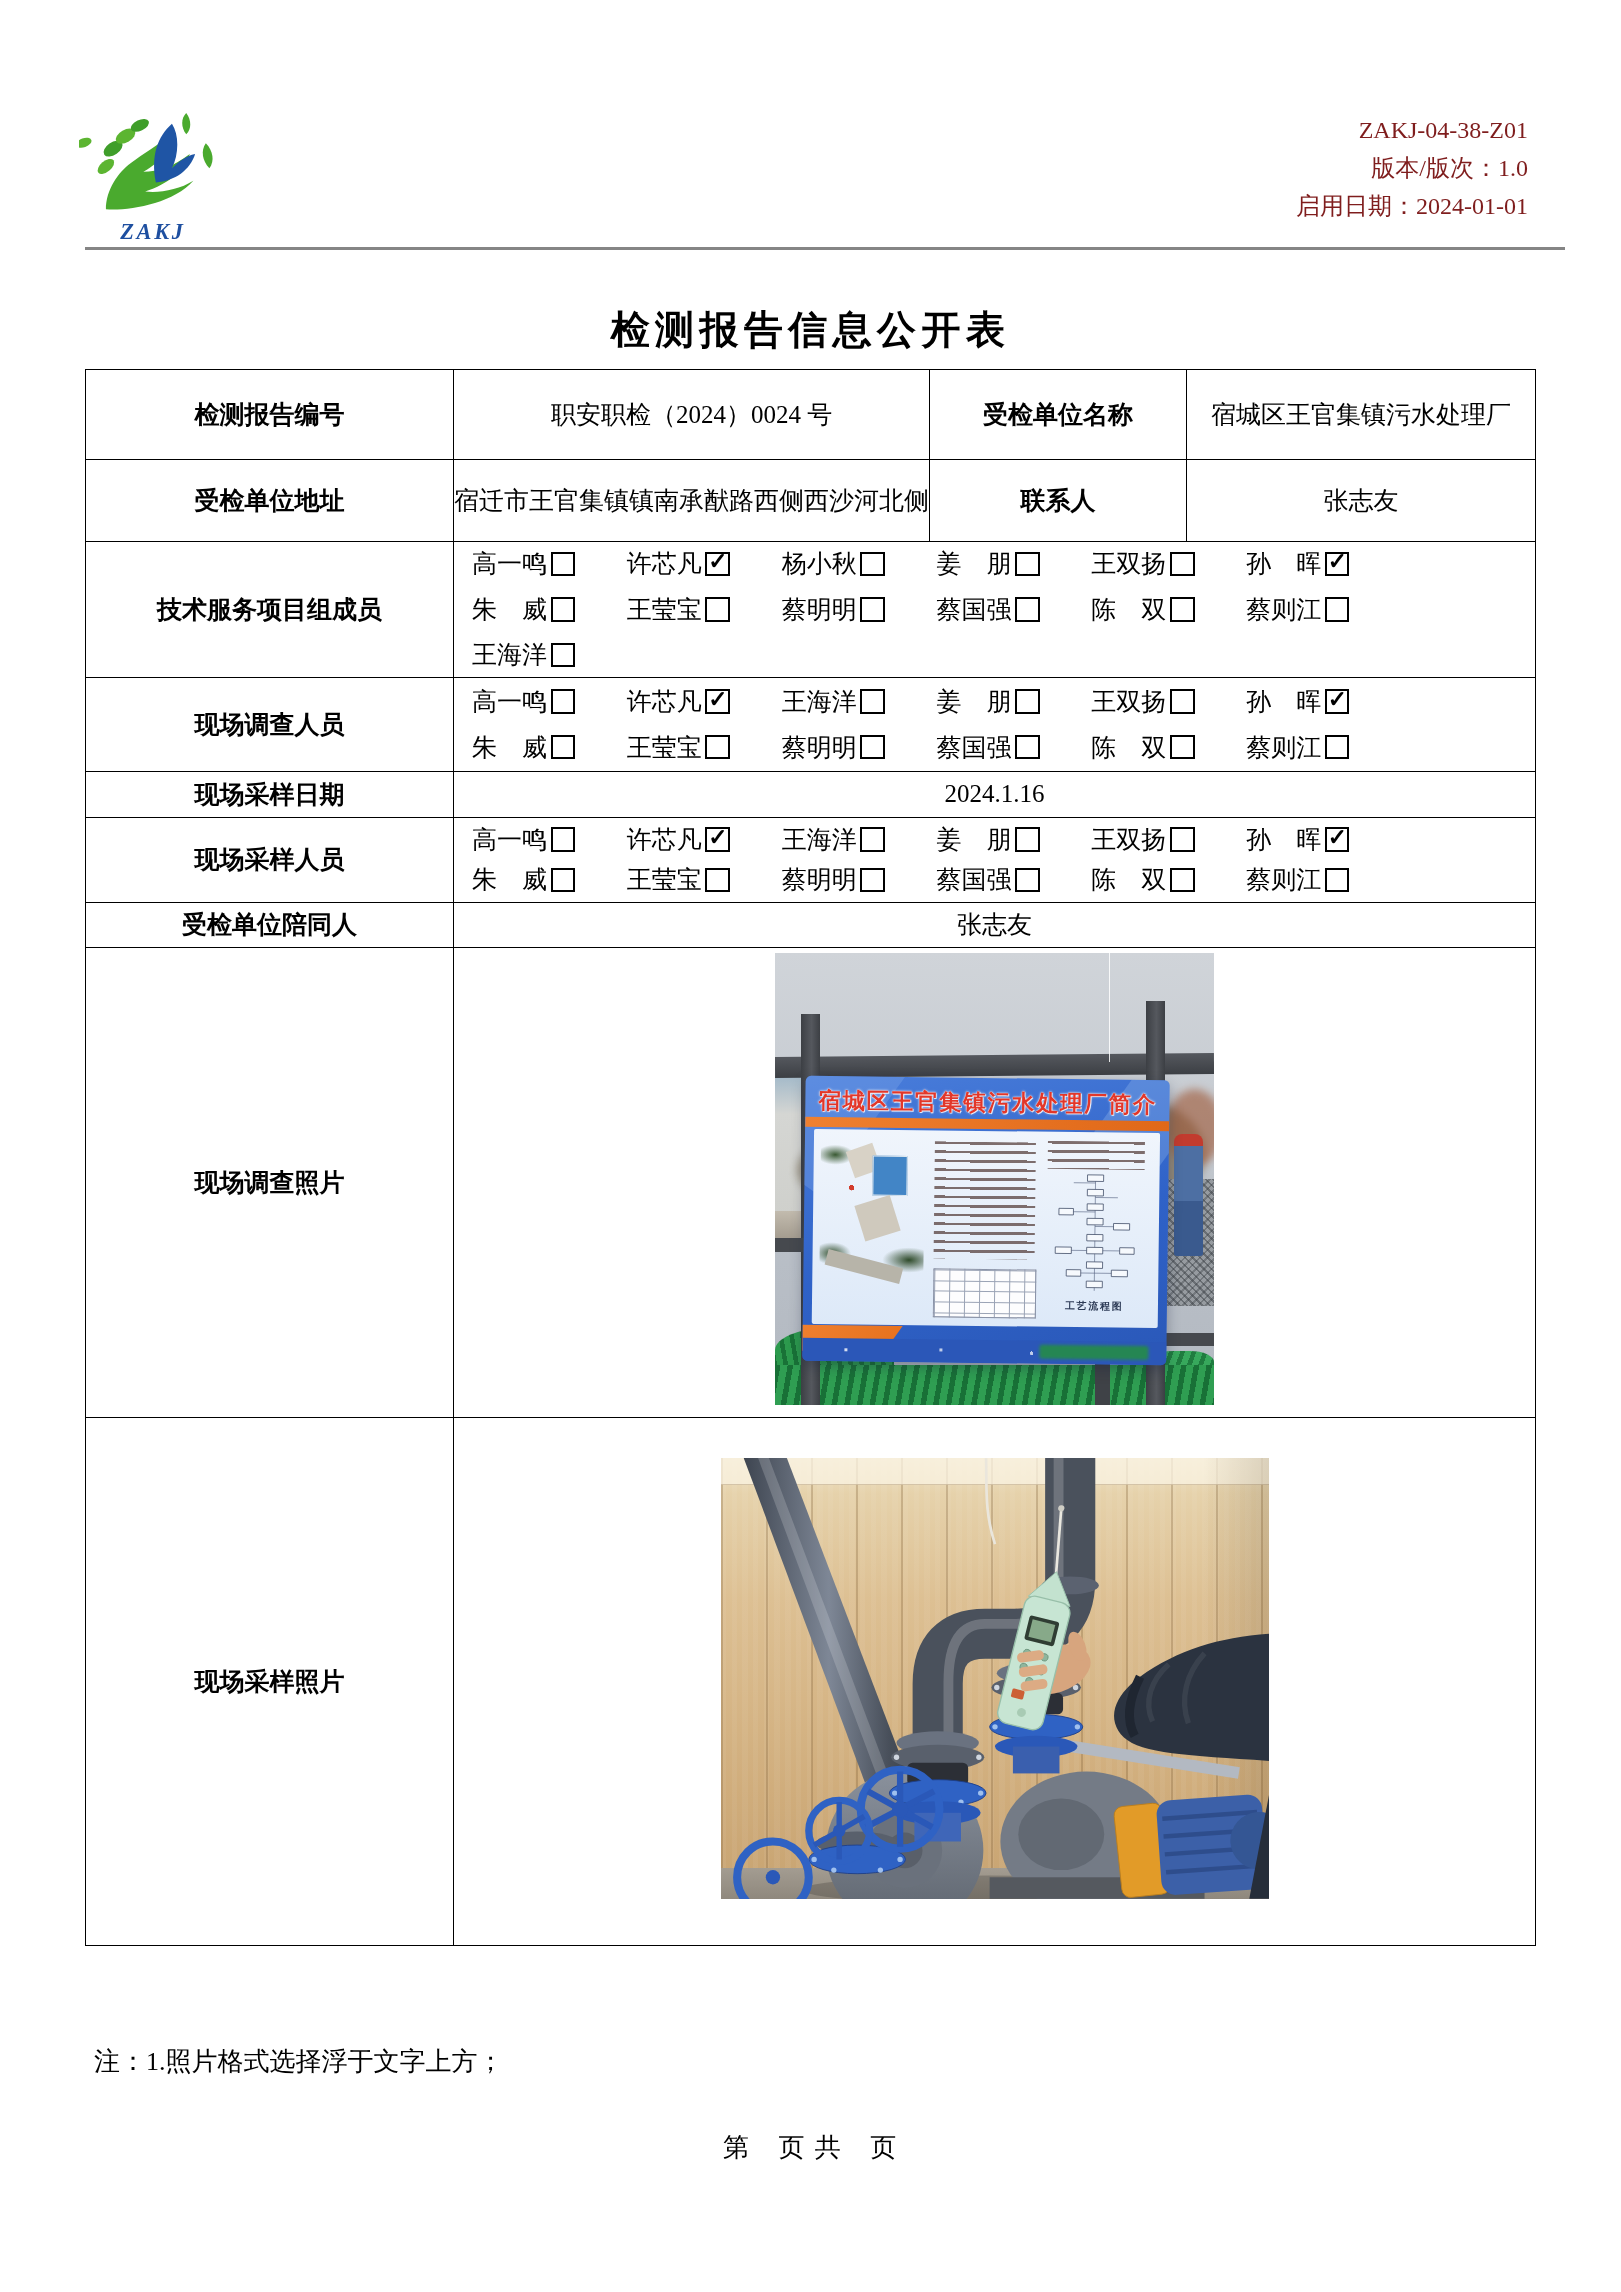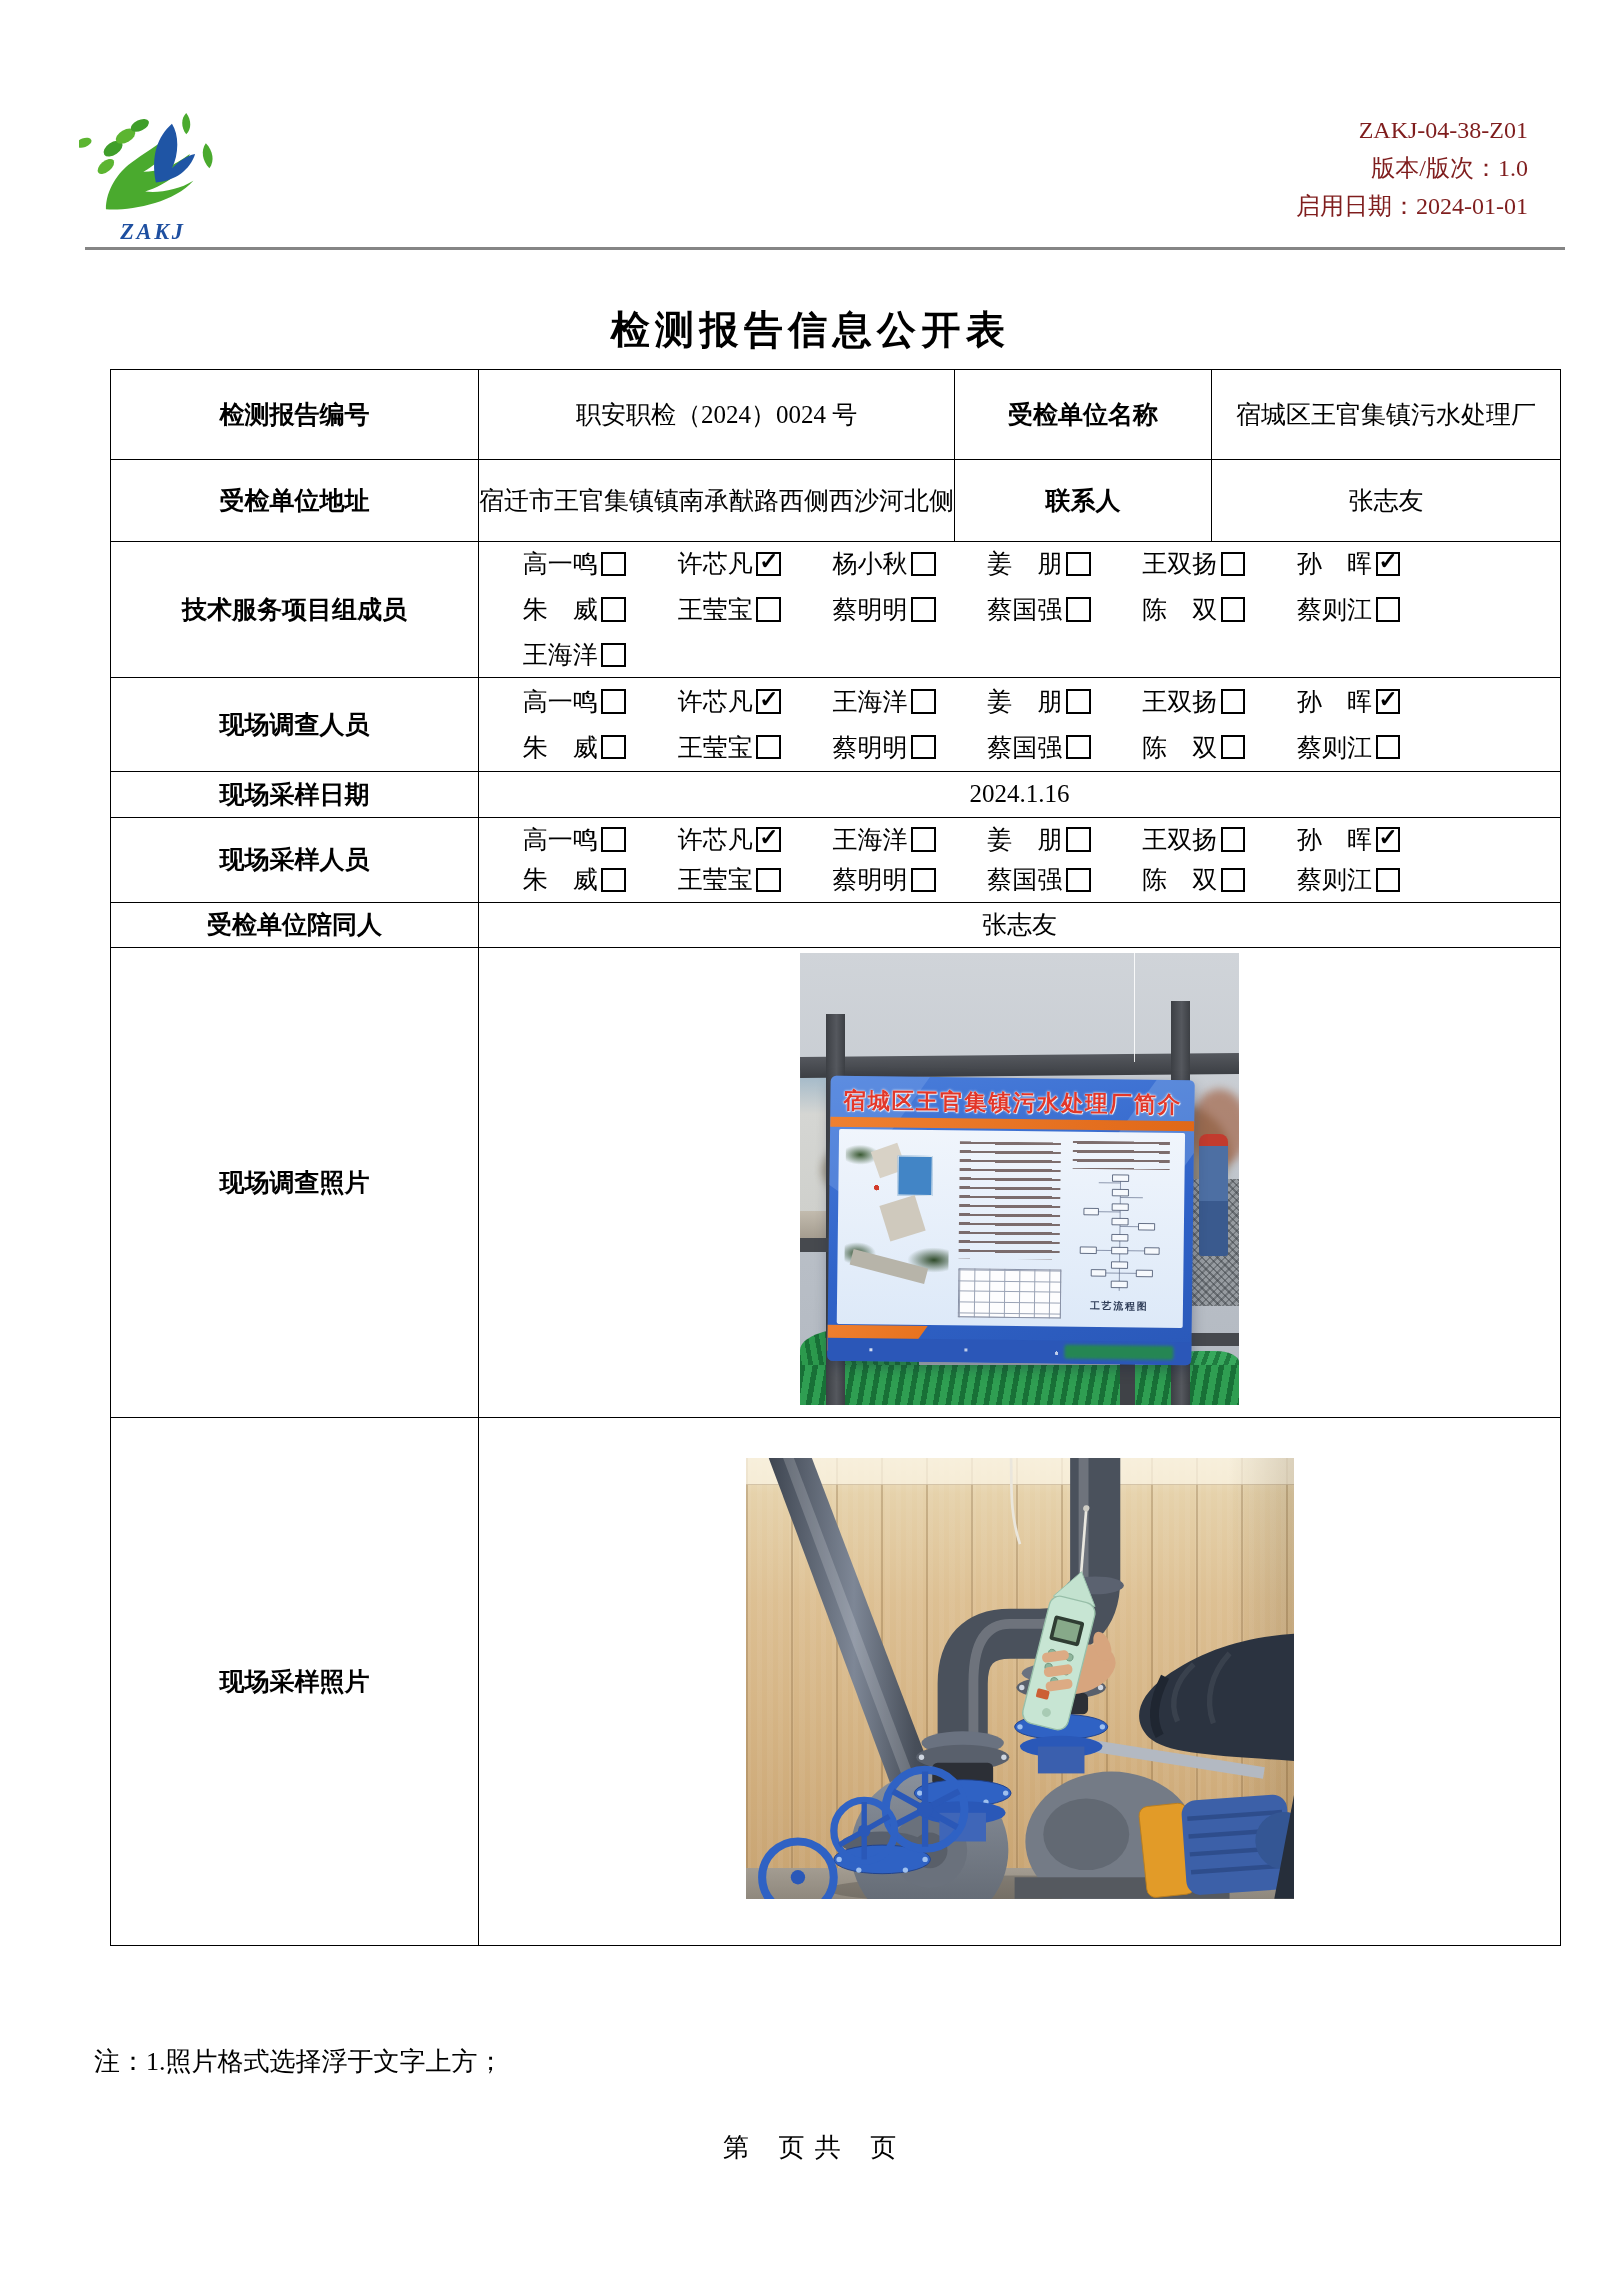--- a/index.html
+++ b/index.html
@@ -11,26 +11,26 @@
   .logo-svg{position:absolute;left:0;top:0;}
   .logo-text{position:absolute;left:16px;top:115px;width:116px;text-align:center;font-style:italic;font-weight:bold;font-size:22.4px;letter-spacing:2.7px;color:#1e4fa0;}
   .company{position:absolute;left:226px;top:176px;font-size:34px;letter-spacing:0.9px;color:#111;}
   .hdr-right{position:absolute;right:93px;top:111px;text-align:right;font-size:24px;line-height:38px;color:#7f1d1d;}
   .hdr-rule{position:absolute;left:85px;top:247px;width:1480px;height:2.7px;background:#858585;}
 
   
   .doc-title{position:absolute;left:0;right:0;top:303px;text-align:center;font-size:39px;font-weight:bold;letter-spacing:5.4px;}
 
   
-  table.main{position:absolute;left:85px;top:369px;width:1451px;border-collapse:collapse;table-layout:fixed;margin-left:25px;}
+  table.main{position:absolute;left:85px;top:369px;width:1451px;border-collapse:collapse;table-layout:fixed;}
   table.main td{border:1.8px solid #000;font-size:25px;text-align:center;vertical-align:middle;padding:0;overflow:hidden;}
   td.lbl{font-weight:bold;}
   td.val{padding:0 23px;line-height:39px;}
   .members{display:grid;grid-template-columns:repeat(6,1fr);align-content:center;row-gap:12.5px;padding:5.4px 134px 5.4px 18px;height:100%;box-sizing:border-box;}
-  .member{display:flex;align-items:center;justify-content:center;white-space:nowrap;font-size:25px;}
+  .member{display:flex;align-items:center;justify-content:flex-start;white-space:nowrap;font-size:25px;}
   .cb{display:inline-block;width:20.6px;height:20.6px;border:2.7px solid #000;margin-left:3.6px;position:relative;flex:0 0 auto;}
   .cb.checked::after{content:"✓";position:absolute;left:0.9px;top:-5.4px;font-size:23px;font-weight:bold;}
   .lab-row{display:flex;justify-content:center;gap:25px;}
   .photo-cell{text-align:center;}
 
   
   .photo1{position:relative;width:439px;height:452px;margin:0 auto;overflow:hidden;display:inline-block;}
   .photo1 *{position:absolute;}
   .p1-sky{inset:0;background:linear-gradient(180deg,#d0d4d9 0%,#c6cbd1 38%,#b9bfc7 62%,#b3b9c1 100%);}
   .p1-building{left:0;top:26%;width:7%;height:32%;background:linear-gradient(180deg,#9db6c8 0%,#d5d6d3 30%,#cfd0cc 100%);border-right:1.8px solid #b2b5b1;}

